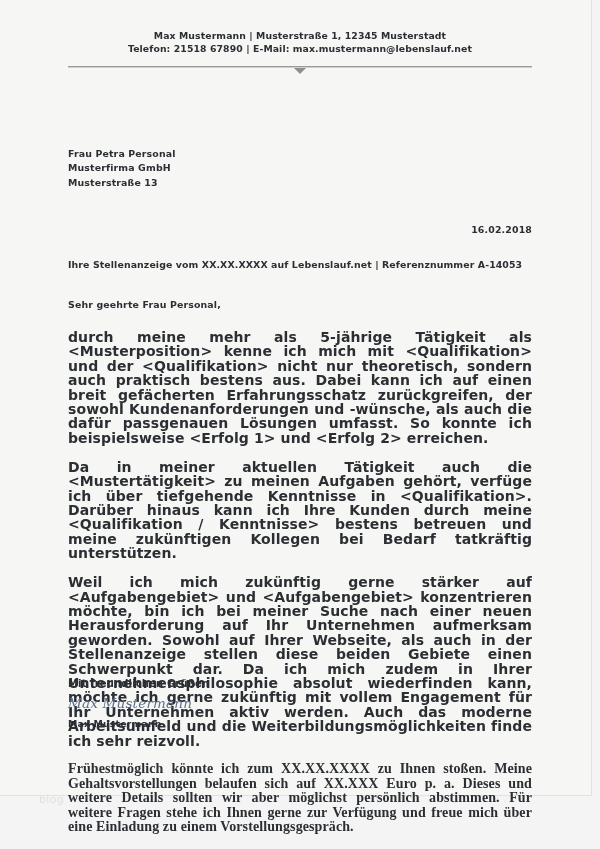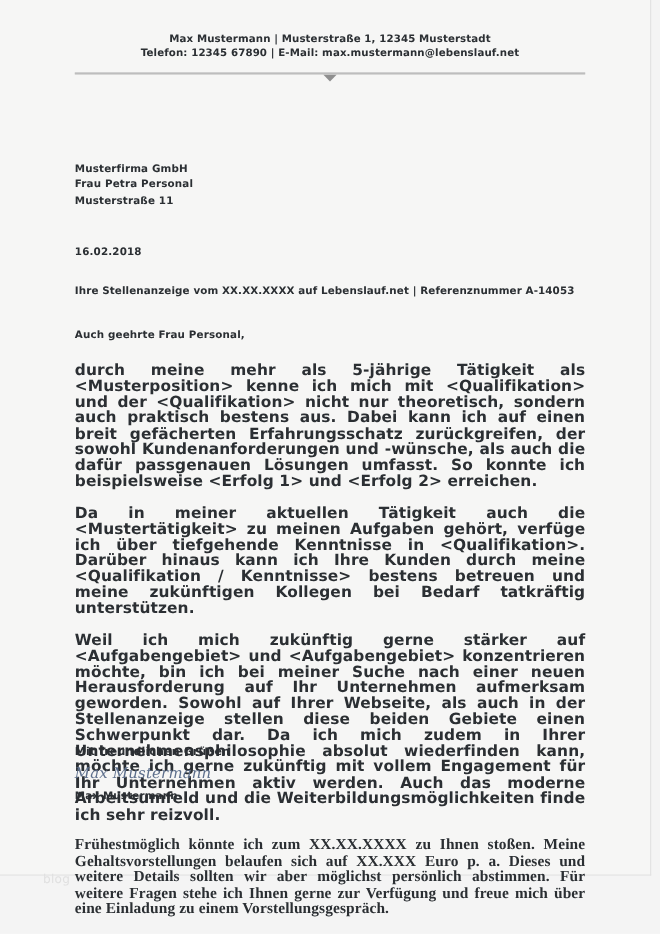--- a/index.html
+++ b/index.html
@@ -96,21 +96,21 @@
     line-height: 14.3px;
     letter-spacing: 0.15px;
   }
 
   
   .date-line {
     position: absolute;
     left: 68px;
     top: 224px;
     width: 464px;
-    text-align: left;
+    text-align: right;
     font-size: 9.4px;
     font-weight: bold;
     color: #2b2f33;
     letter-spacing: 0.15px;
   }
 
   
   .subject-block {
     position: absolute;
     left: 68px;
@@ -202,41 +202,41 @@
   }
 </style>
 </head>
 <body>
 
 <div id="page">
   <div id="sheet">
 
     <div class="letterhead">
       <div class="letterhead-line">Max Mustermann | Musterstraße 1, 12345 Musterstadt</div>
-      <div class="letterhead-line">Telefon: 12345 67890 | E-Mail: max.mustermann@lebenslauf.net</div>
+      <div class="letterhead-line">Telefon: 21518 67890 | E-Mail: max.mustermann@lebenslauf.net</div>
     </div>
 
     <div class="divider-wrap">
       <div class="divider-rule"></div>
       <div class="divider-notch"></div>
     </div>
 
     <div class="address-block">
+      <div class="address-line">Frau Petra Personal</div>
       <div class="address-line">Musterfirma GmbH</div>
-      <div class="address-line">Frau Petra Personal</div>
-      <div class="address-line">Musterstraße 11</div>
+      <div class="address-line">Musterstraße 13</div>
     </div>
 
     <div class="date-line">16.02.2018</div>
 
     <div class="subject-block">
       <div class="subject-secondary">Ihre Stellenanzeige vom XX.XX.XXXX auf Lebenslauf.net | Referenznummer A-14053</div>
     </div>
 
-    <div class="salutation">Auch geehrte Frau Personal,</div>
+    <div class="salutation">Sehr geehrte Frau Personal,</div>
 
     <div class="body-block">
       <p class="body-par">durch meine mehr als 5-jährige Tätigkeit als &lt;Musterposition&gt; kenne ich mich mit &lt;Qualifikation&gt; und der &lt;Qualifikation&gt; nicht nur theoretisch, sondern auch praktisch bestens aus. Dabei kann ich auf einen breit gefächerten Erfahrungsschatz zurückgreifen, der sowohl Kundenanforderungen und -wünsche, als auch die dafür passgenauen Lösungen umfasst. So konnte ich beispielsweise &lt;Erfolg 1&gt; und &lt;Erfolg 2&gt; erreichen.</p>
       <p class="body-par">Da in meiner aktuellen Tätigkeit auch die &lt;Mustertätigkeit&gt; zu meinen Aufgaben gehört, verfüge ich über tiefgehende Kenntnisse in &lt;Qualifikation&gt;. Darüber hinaus kann ich Ihre Kunden durch meine &lt;Qualifikation / Kenntnisse&gt; bestens betreuen und meine zukünftigen Kollegen bei Bedarf tatkräftig unterstützen.</p>
       <p class="body-par">Weil ich mich zukünftig gerne stärker auf &lt;Aufgabengebiet&gt; und &lt;Aufgabengebiet&gt; konzentrieren möchte, bin ich bei meiner Suche nach einer neuen Herausforderung auf Ihr Unternehmen aufmerksam geworden. Sowohl auf Ihrer Webseite, als auch in der Stellenanzeige stellen diese beiden Gebiete einen Schwerpunkt dar. Da ich mich zudem in Ihrer Unternehmensphilosophie absolut wiederfinden kann, möchte ich gerne zukünftig mit vollem Engagement für Ihr Unternehmen aktiv werden. Auch das moderne Arbeitsumfeld und die Weiterbildungsmöglichkeiten finde ich sehr reizvoll.</p>
       <p class="body-par">Frühestmöglich könnte ich zum XX.XX.XXXX zu Ihnen stoßen. Meine Gehaltsvorstellungen belaufen sich auf XX.XXX Euro p. a. Dieses und weitere Details sollten wir aber möglichst persönlich abstimmen. Für weitere Fragen stehe ich Ihnen gerne zur Verfügung und freue mich über eine Einladung zu einem Vorstellungsgespräch.</p>
     </div>
 
     <div class="closing-block">
       <div class="closing-text">Mit freundlichen Grüßen</div>

